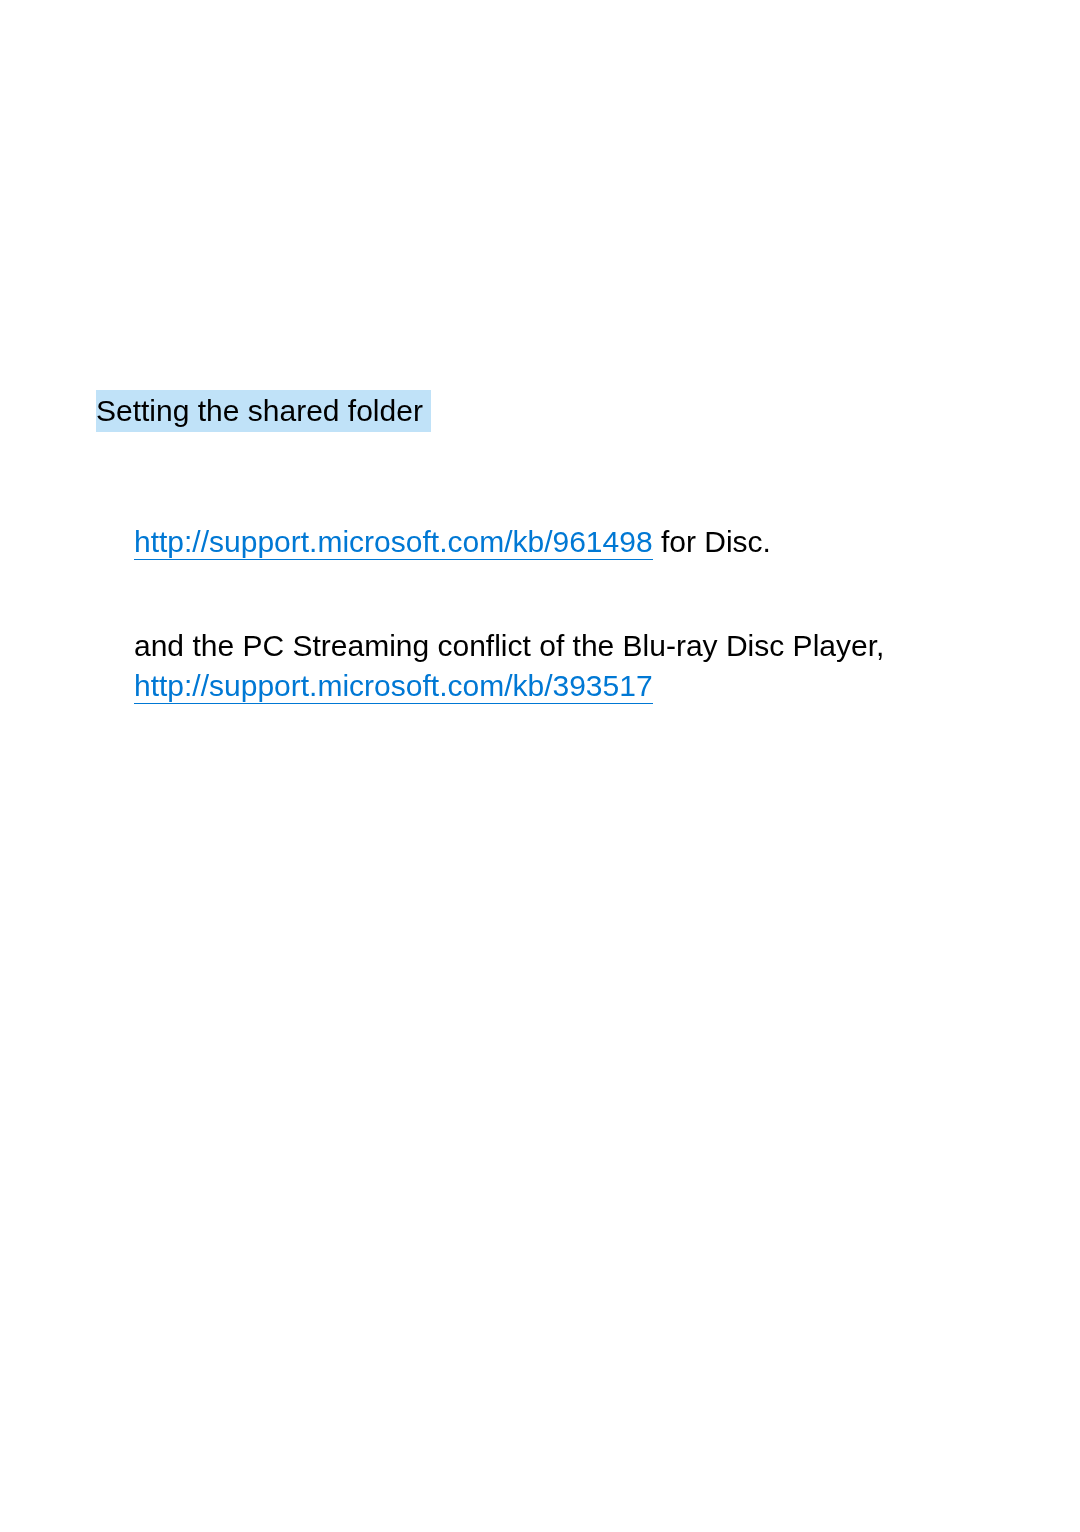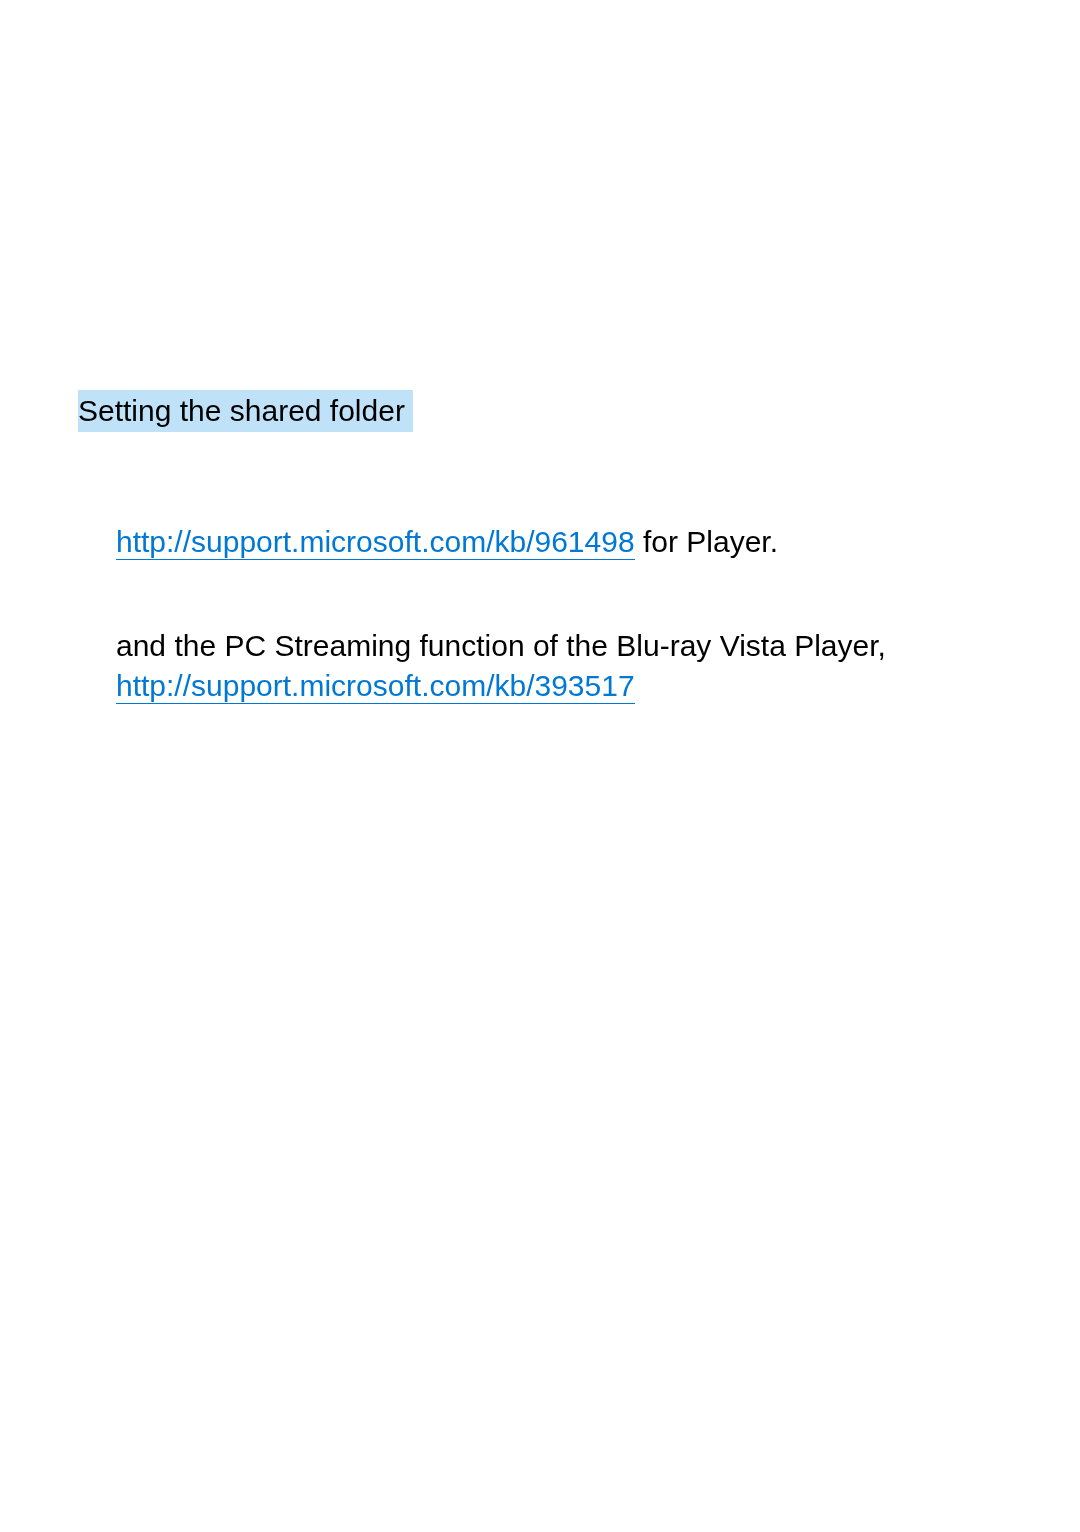--- a/index.html
+++ b/index.html
@@ -10,21 +10,21 @@
     body {
       width: 1080px;
       height: 1532px;
       background: #ffffff;
       font-family: Arial, Helvetica, sans-serif;
       position: relative;
     }
     .content {
       position: absolute;
       top: 390px;
-      left: 78px;
+      left: 96px;
       right: 60px;
     }
     .heading {
       display: inline-block;
       background: #c0e2f8;
       padding: 4px 8px 4px 0;
       font-size: 30px;
       font-weight: normal;
       color: #000000;
       margin-bottom: 90px;
@@ -54,23 +54,23 @@
     }
   </style>
 </head>
 <body>
 
 <div class="content">
   <div class="heading">Setting the shared folder</div>
 
   <div class="list-item">
     <span class="indent">
-      <a class="link">http://support.microsoft.com/kb/961498</a><span> for Player.</span>
+      <a class="link">http://support.microsoft.com/kb/961498</a><span> for Disc.</span>
     </span>
   </div>
 
   <div class="list-item">
-    <span class="indent">and the PC Streaming function of the Blu-ray Vista Player,</span>
+    <span class="indent">and the PC Streaming conflict of the Blu-ray Disc Player,</span>
     <span class="indent">
       <a class="link">http://support.microsoft.com/kb/393517</a>
     </span>
   </div>
 </div>
 
 </body></html>

